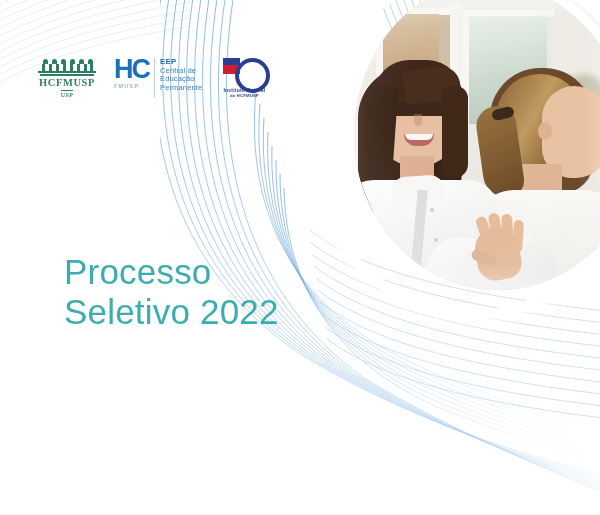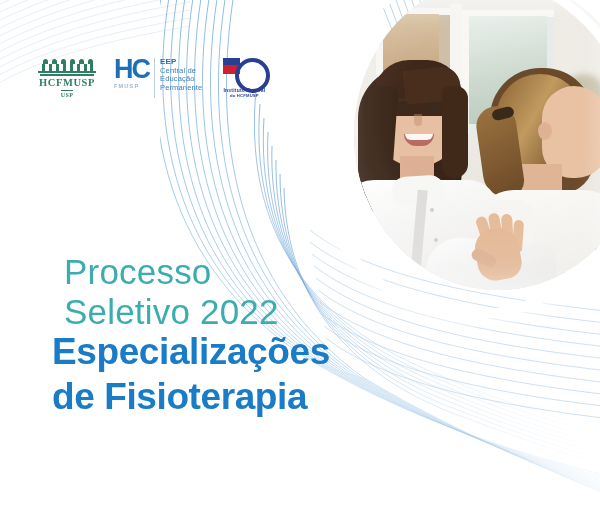--- a/index.html
+++ b/index.html
@@ -350,16 +350,14 @@
       </div>
       <div id="ic-t1">Instituto Central</div>
       <div id="ic-t2">do HCFMUSP</div>
     </div>
 
 
   </div>
 
   <div id="eyebrow">Processo
 Seletivo 2022</div>
-  <div id="headline">Especializações
-de Fisioterapia</div>
 
 </div>
 
 </body></html>

